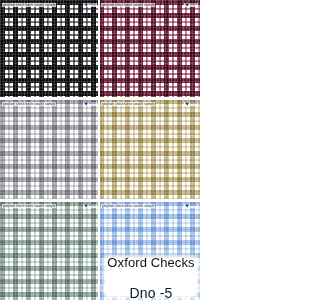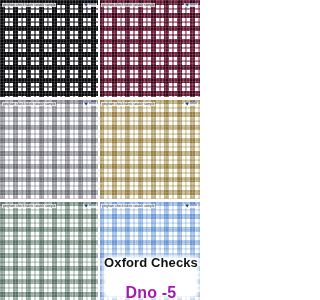--- a/index.html
+++ b/index.html
@@ -125,33 +125,32 @@
     width: 90px;
     height: 38px;
     background: #ffffff;
     border-radius: 3px;
     display: flex;
     flex-direction: column;
     align-items: center;
     justify-content: center;
     gap: 16px;
     box-shadow: 0 0 4px 3px rgba(255,255,255,0.95);
-    font-weight: bold;
   }
   #label-plate .lbl-title {
     font-size: 13px;
     line-height: 15px;
     color: #121212;
     letter-spacing: 0.1px;
     white-space: nowrap;
   }
   #label-plate .lbl-sub {
-    font-size: 16px;
+    font-size: 14px;
     line-height: 14px;
-    color: #a21caf;
+    color: #0f172a;
     letter-spacing: 0.2px;
     white-space: nowrap;
   }
 
   
   .gutter {
     position: absolute;
     background: #ffffff;
     pointer-events: none;
   }

